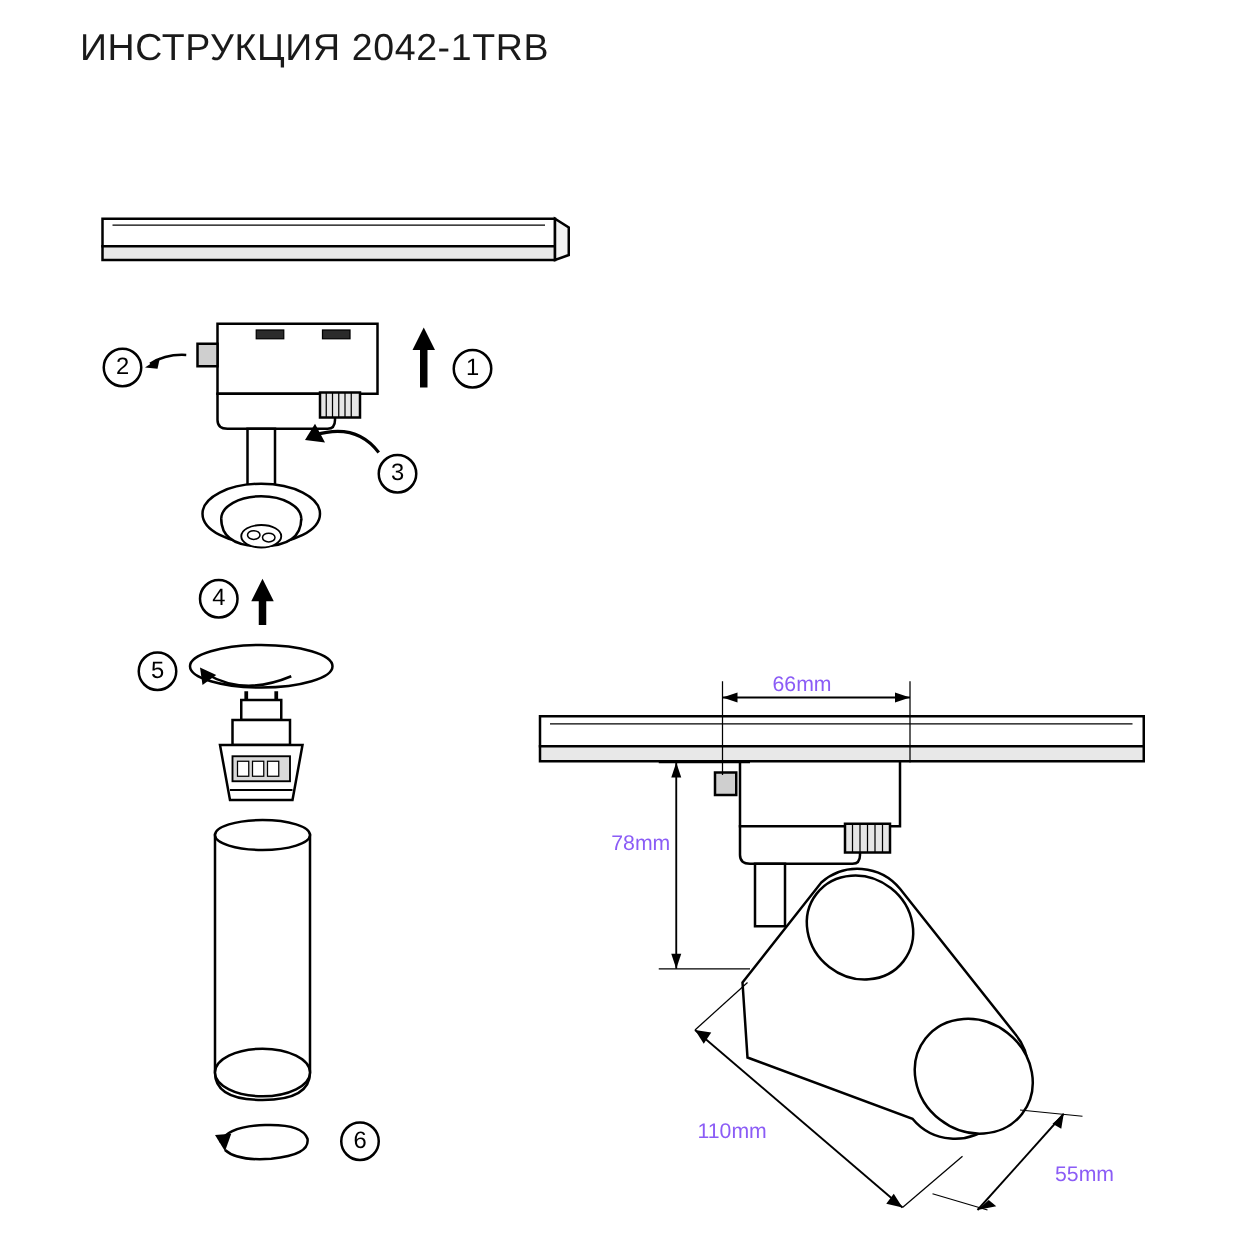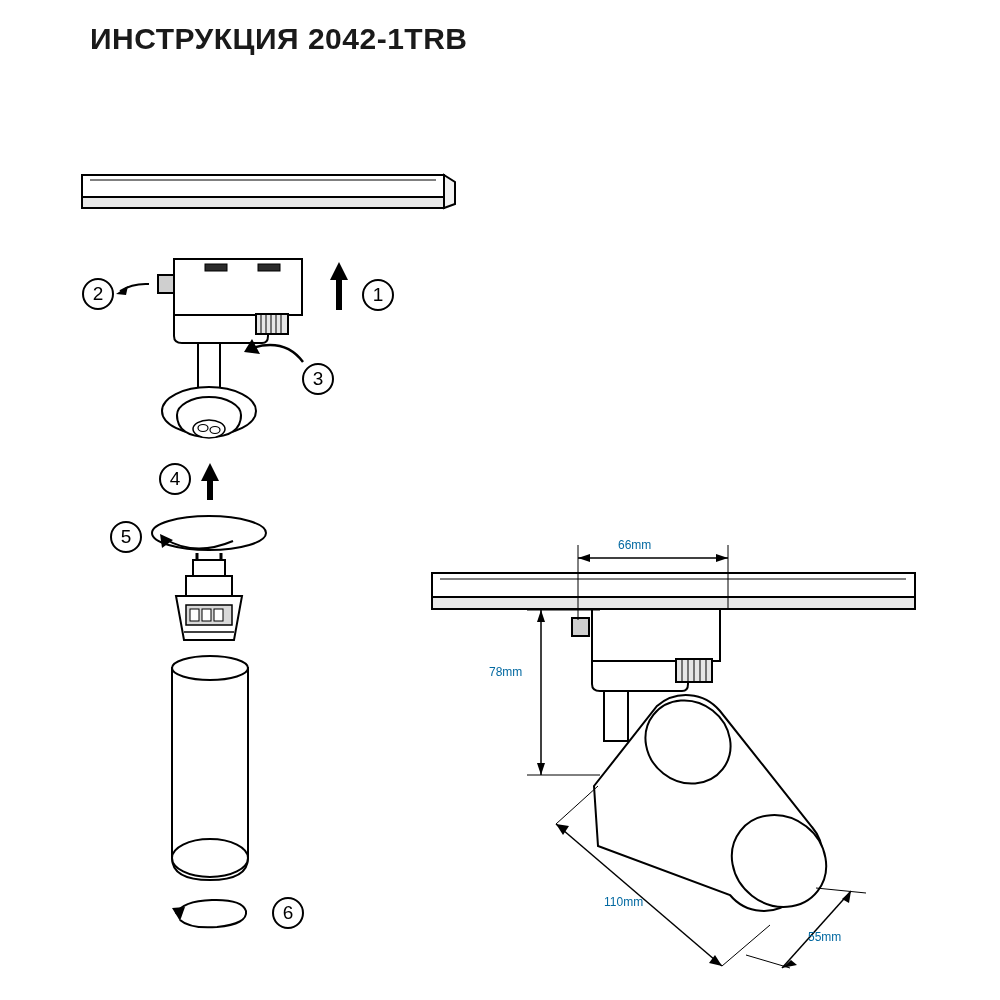--- a/index.html
+++ b/index.html
@@ -11,24 +11,24 @@
     width: 1000px;
     height: 1000px;
     position: relative;
     font-family: "Liberation Sans", sans-serif;
     color: #000000;
     overflow: hidden;
   }
 
   .title {
     position: absolute;
-    left: 90px;
+    left: 64px;
     top: 22px;
     font-size: 30px;
-    font-weight: bold;
+    font-weight: normal;
     letter-spacing: 0.5px;
     color: #1a1a1a;
     white-space: nowrap;
   }
 
   .diagram-svg {
     position: absolute;
     left: 0;
     top: 0;
     width: 1000px;
@@ -39,22 +39,22 @@
     position: absolute;
     font-size: 19px;
     font-weight: normal;
     color: #000;
     text-align: center;
     line-height: 1;
   }
 
   .dim-label {
     position: absolute;
-    font-size: 12px;
-    color: #0369a1;
+    font-size: 17px;
+    color: #8b5cf6;
     white-space: nowrap;
   }
 </style>
 </head>
 <body>
 
 <div class="title">ИНСТРУКЦИЯ 2042-1TRB</div>
 
 <svg class="diagram-svg" viewBox="0 0 1000 1000">
 
@@ -241,14 +241,14 @@
 
 <div class="step-label" style="left:371px; top:285px; width:14px;">1</div>
 <div class="step-label" style="left:91px;  top:284px; width:14px;">2</div>
 <div class="step-label" style="left:311px; top:369px; width:14px;">3</div>
 <div class="step-label" style="left:168px; top:469px; width:14px;">4</div>
 <div class="step-label" style="left:119px; top:527px; width:14px;">5</div>
 <div class="step-label" style="left:281px; top:903px; width:14px;">6</div>
 
 <div class="dim-label" style="left:618px; top:538px;">66mm</div>
 <div class="dim-label" style="left:489px; top:665px;">78mm</div>
-<div class="dim-label" style="left:604px; top:895px;">110mm</div>
-<div class="dim-label" style="left:808px; top:930px;">55mm</div>
+<div class="dim-label" style="left:558px; top:895px;">110mm</div>
+<div class="dim-label" style="left:844px; top:930px;">55mm</div>
 
 </body></html>

